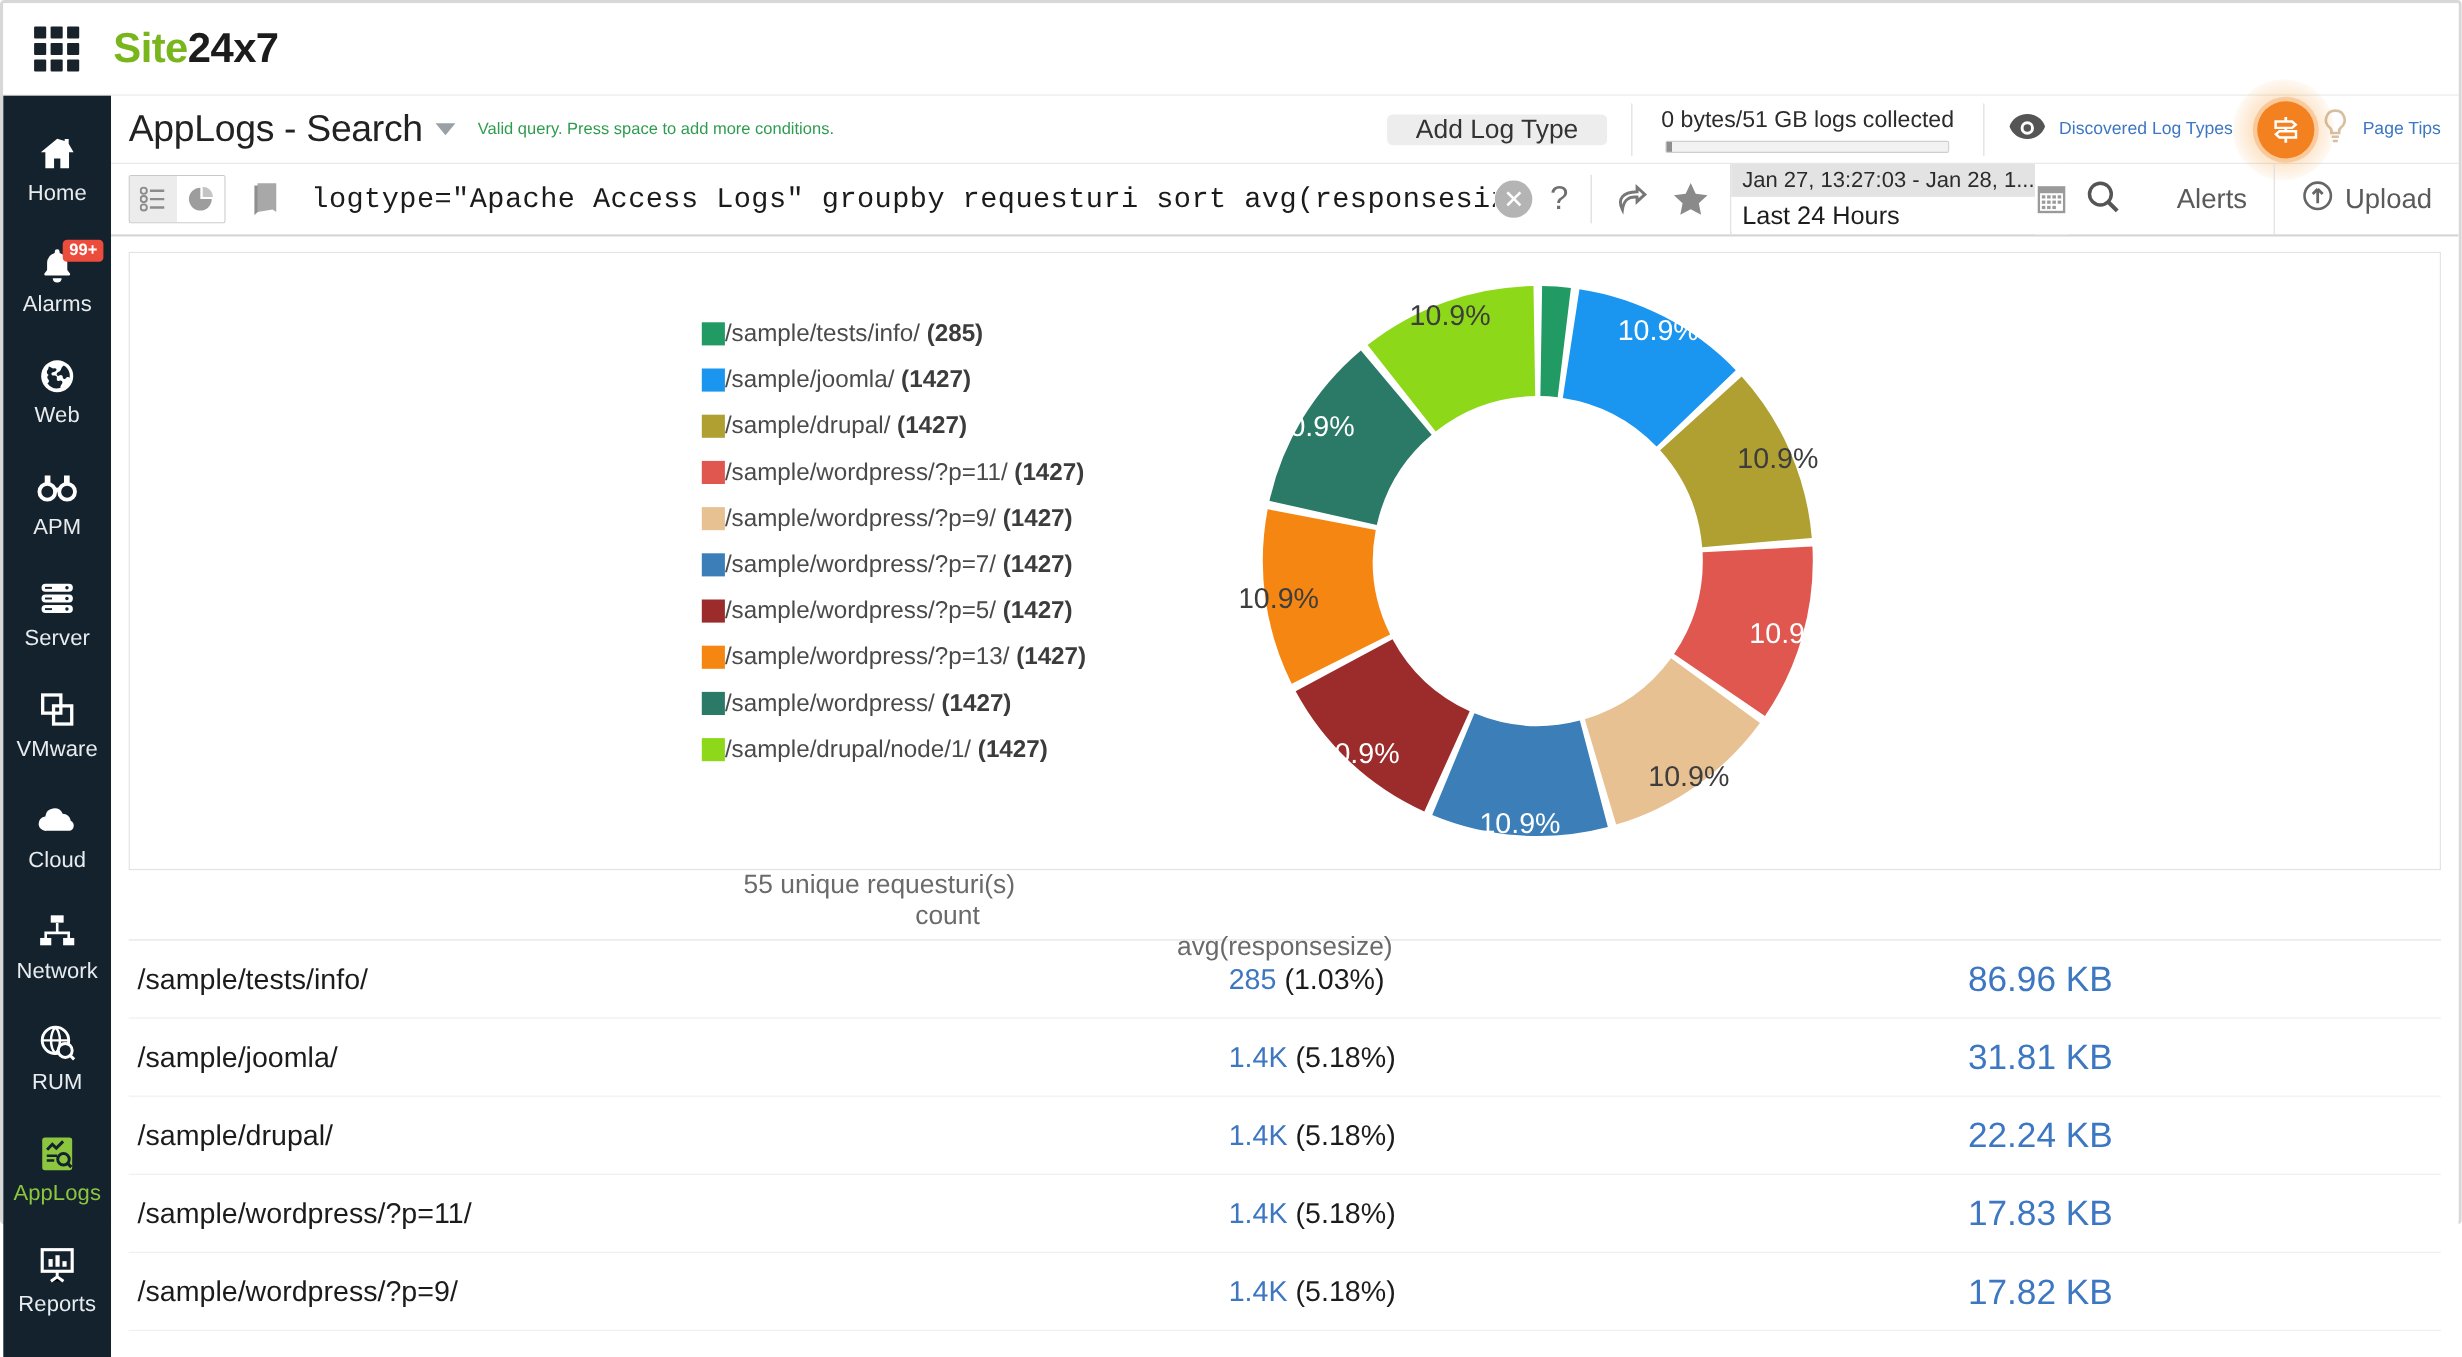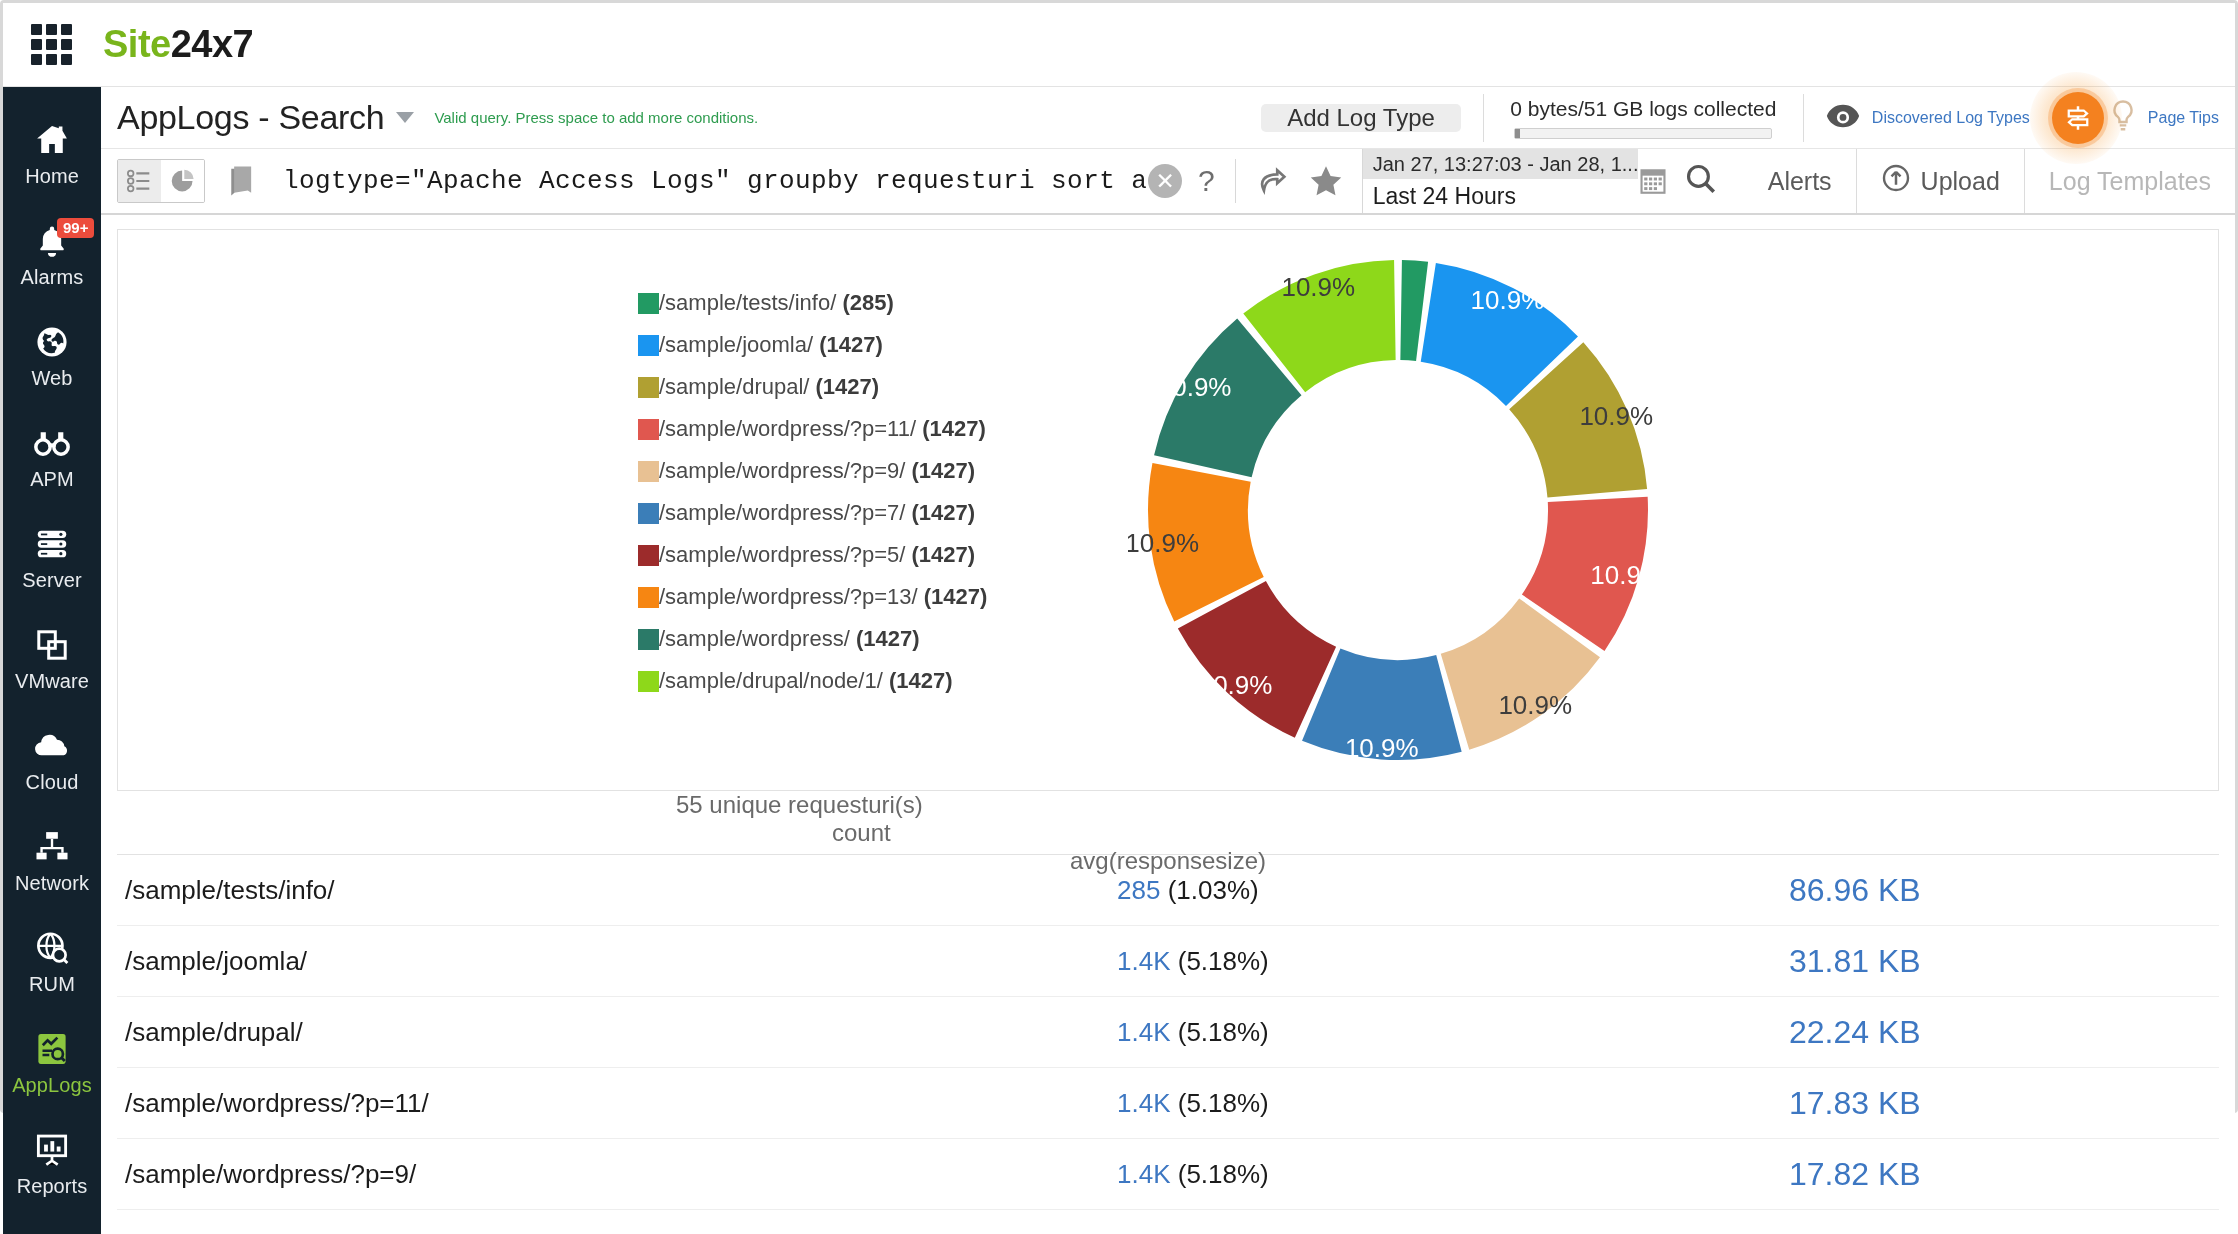--- a/index.html
+++ b/index.html
@@ -543,23 +543,20 @@
         <span>Alerts</span>
       </div>
       <div class="linkbtn">
         <span>
           <svg width="30" height="30" viewBox="0 0 24 24">
               <circle cx="12" cy="12" r="9.6" fill="none" stroke="#666" stroke-width="1.9"></circle>
               <path stroke="#666" stroke-width="2" fill="none" d="M12 17.4V7m0 0-3.6 3.7M12 7l3.6 3.7"></path>
             </svg>
         </span>
         <span>Upload</span>
-      </div>
-      <div class="linkbtn dim">
-        <span>Log Templates</span>
       </div>
     </div>
 
     <div class="chartzone">
 
       <div class="legend">
         <div class="lrow">
           <span class="swatch" style="background:#229a63"></span>
           <span class="ltext"><span>/sample/tests/info/</span> <b>(285)</b></span>
         </div>

